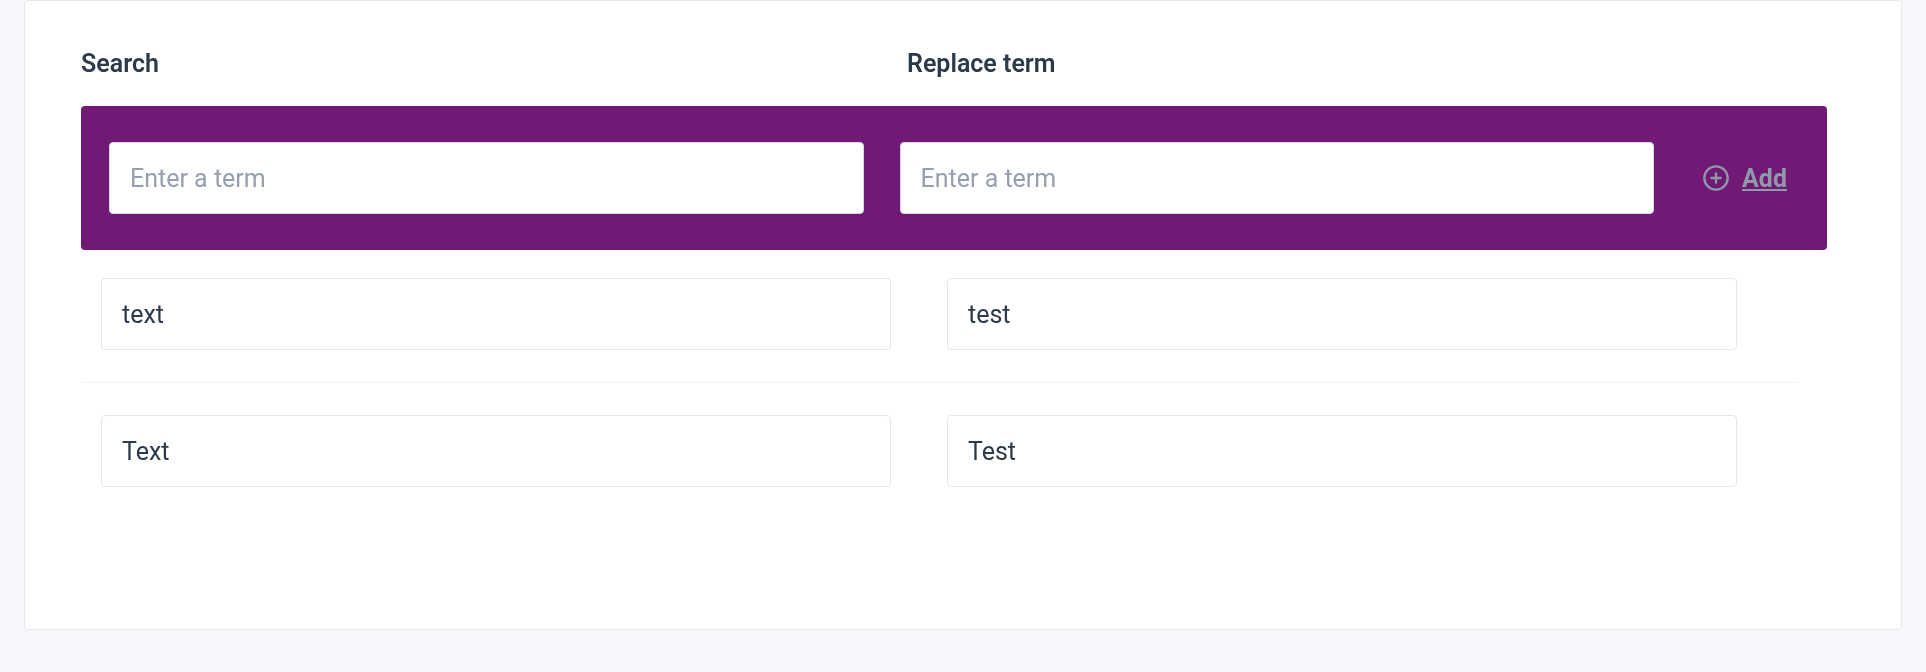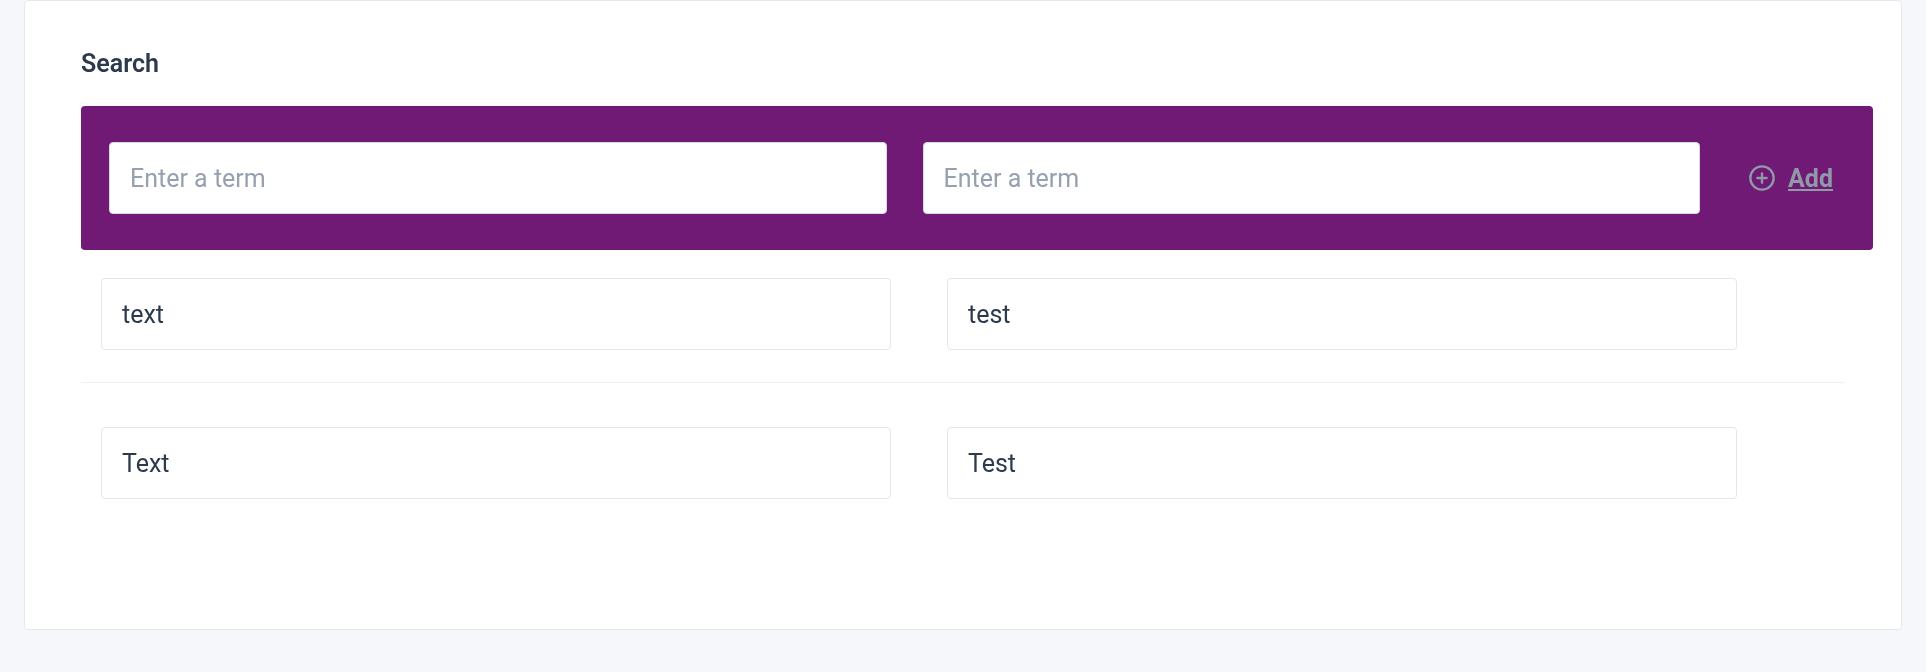--- a/index.html
+++ b/index.html
@@ -12,21 +12,21 @@
       background-color: #f5f7fa;
       padding: 0;
       width: 1926px;
       height: 672px;
     }
     .card {
       background-color: #ffffff;
       border: 1px solid #e5e9ee;
       border-radius: 4px;
       margin: 0 24px 24px 24px;
-      padding: 48px 28px 56px 56px;
+      padding: 48px 74px 56px 56px;
       min-height: 630px;
     }
     .header-row {
       display: flex;
       gap: 36px;
       margin-bottom: 28px;
     }
     .header-label {
       font-size: 25px;
       font-weight: 600;
@@ -74,21 +74,20 @@
       width: 28px;
       height: 28px;
       stroke: #8f99a8;
     }
     .term-row {
       display: flex;
       align-items: center;
       gap: 36px;
       padding: 32px 0;
       border-bottom: 1px solid #eef1f5;
-      margin-top: 12px;
     }
     .term-row:first-child {
       padding-top: 0;
     }
     .term-row:last-child {
       border-bottom: none;
     }
     .terms-container {
       padding: 0 28px 0 0;
     }
@@ -104,20 +103,21 @@
       font-family: inherit;
       margin-left: 20px;
     }
   </style>
 </head>
 <body>
 
 <div class="card">
   <div class="header-row">
     <div class="header-label">Search</div>
+    <div class="header-label">Replace term</div>
   </div>
 
   <div class="add-row">
     <input type="text" class="input" placeholder="Enter a term" style="">
     <input type="text" class="input" placeholder="Enter a term" style="">
     <button class="add-button">
       <svg viewBox="0 0 24 24" fill="none" stroke-width="2" stroke-linecap="round" stroke-linejoin="round">
         <circle cx="12" cy="12" r="10"></circle>
         <line x1="12" y1="8" x2="12" y2="16"></line>
         <line x1="8" y1="12" x2="16" y2="12"></line>

